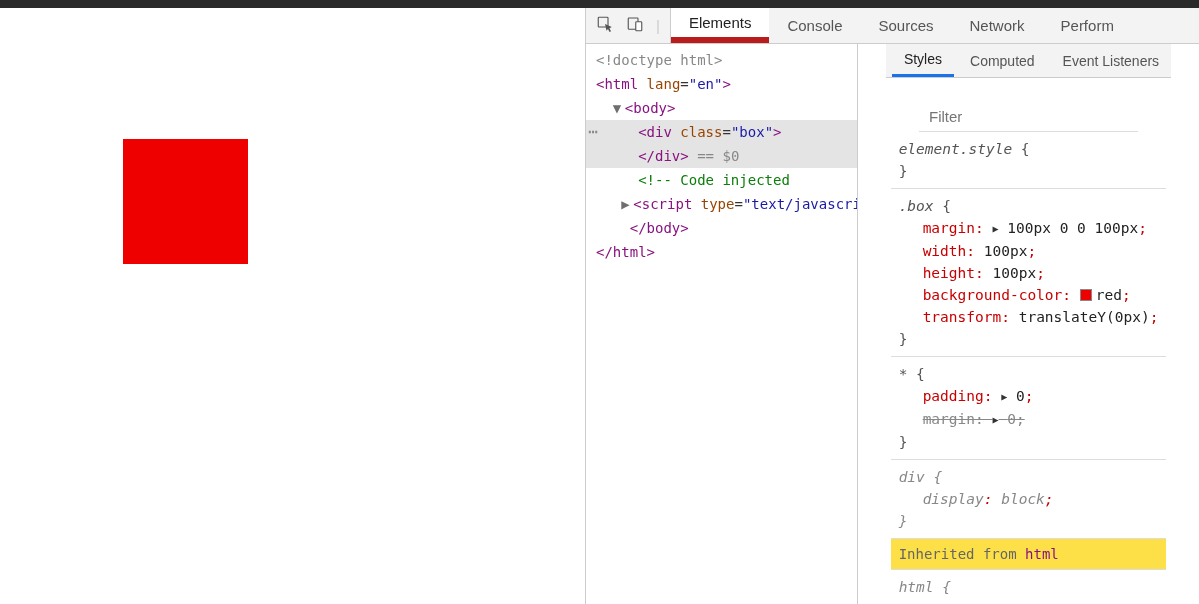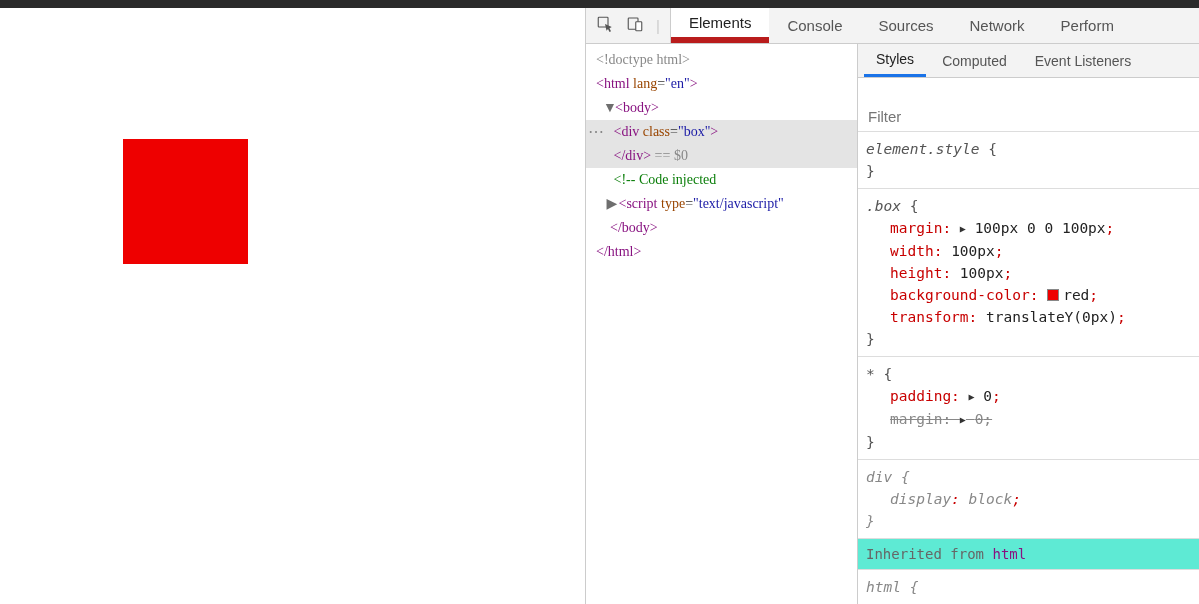--- a/index.html
+++ b/index.html
@@ -76,21 +76,21 @@
 .dom-panel {
   width: 272px;
   border-right: 1px solid #ccc;
   font-family: Consolas, Menlo, monospace;
   font-size: 14px;
   line-height: 24px;
   padding-top: 4px;
   overflow: hidden;
   position: relative;
 }
-.dom-line { white-space: pre; padding-left: 10px; font-family: Liberation Serif, serif; }
+.dom-line { white-space: pre; padding-left: 10px; }
 .dom-line.selected { background: #e4e4e4; }
 .dom-ellipsis {
   position: absolute;
   left: 0;
   color: #888;
   font-size: 16px;
   padding-left: 2px;
 }
 .tag-bracket { color: #881280; }
 .tag-name { color: #881280; }
@@ -99,20 +99,21 @@
 .dom-text { color: #333; }
 .dom-gray { color: #888; }
 .dom-ellipsis-dots { color: #333; }
 .tri { color: #6e6e6e; display:inline-block; width:12px; }
 .comment { color: #0a7e09; }
 .styles-panel {
   flex: 1;
   display: flex;
   flex-direction: column;
   overflow: hidden;
+  align-items: center;
 }
 .sp-tabs {
   display: flex;
   align-items: center;
   height: 34px;
   border-bottom: 1px solid #ccc;
   background: #f3f3f3;
   font-size: 14px;
   color: #555;
   padding-left: 6px;
@@ -164,21 +165,21 @@
   display: inline-block;
   width: 12px;
   height: 12px;
   border: 1px solid #888;
   vertical-align: -1px;
   margin-right: 4px;
 }
 .italic { font-style: italic; color: #888; }
 .italic .prop-name, .italic .selector, .italic .brace { color: #888; }
 .inherit-bar {
-  background: #5eead4;
+  background: #fde047;
   padding: 4px 8px;
   font-size: 14px;
   color: #666;
   border-bottom: 1px solid #ddd;
 }
 .inherit-bar .ih { color: #881280; font-family: Consolas, monospace; }
 .small-tri { font-size: 10px; color: #333; display:inline-block; vertical-align: 1px;}
 </style>
 </head>
 <body>

